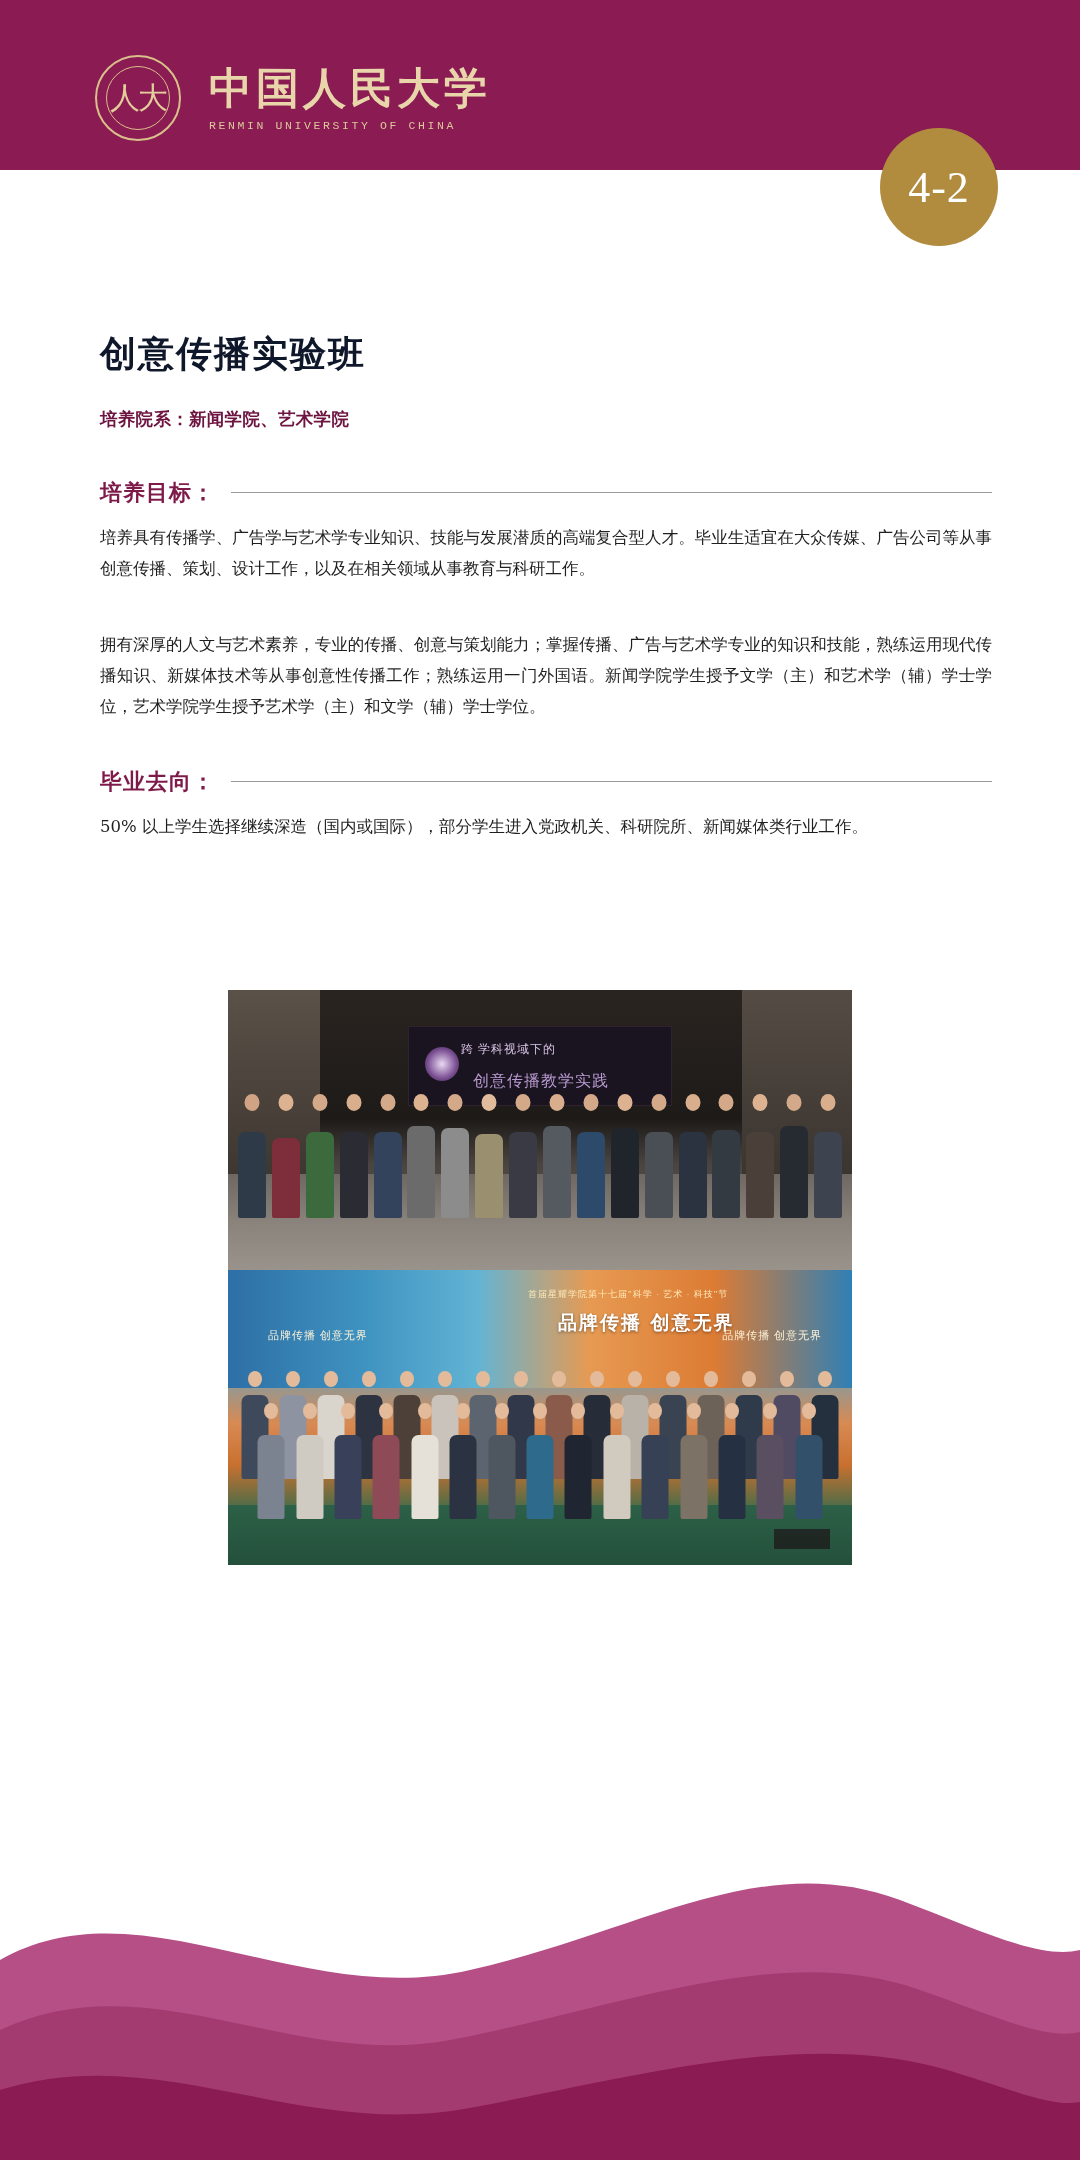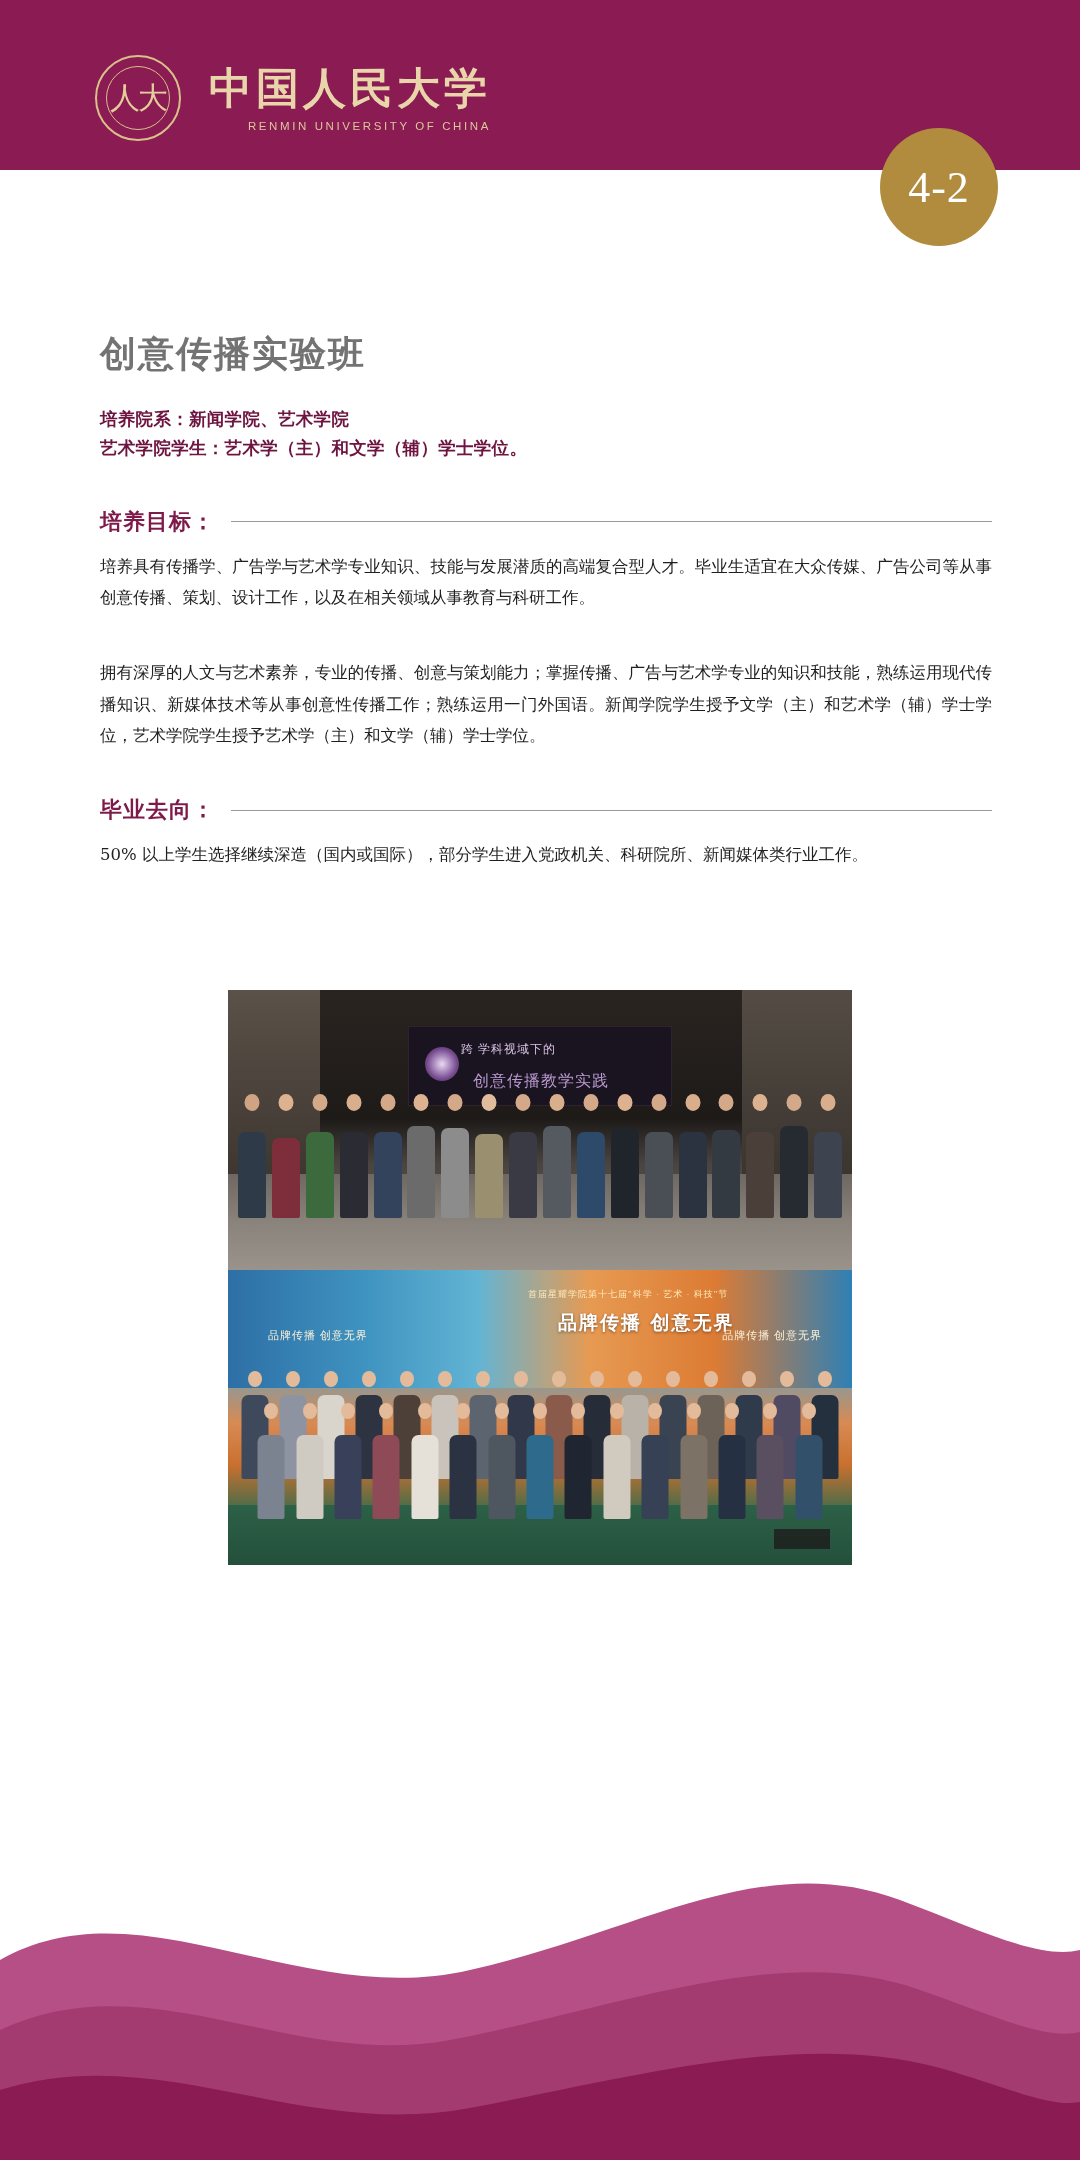--- a/index.html
+++ b/index.html
@@ -69,22 +69,21 @@
     letter-spacing: 4px;
     line-height: 1.15;
     font-family: Liberation Serif, serif;
     font-weight: 700;
   }
   .logo-en {
     color: #dcc69a;
     font-size: 11.5px;
     letter-spacing: 2.6px;
     margin-top: 6px;
-    font-family: Liberation Sans, sans-serif;
-    text-align: right;
+    font-family: Liberation Mono, monospace;
   }
 
   
   .badge {
     position: absolute;
     top: 128px;
     right: 82px;
     width: 118px;
     height: 118px;
     border-radius: 50%;
@@ -101,21 +100,21 @@
   
   .content {
     position: absolute;
     top: 330px;
     left: 100px;
     width: 892px;
   }
   .title {
     font-size: 36px;
     font-weight: 700;
-    color: #737373;
+    color: #0f172a;
     letter-spacing: 2px;
     font-family: Liberation Mono, monospace;
     margin: 0 0 26px 0;
   }
   .meta-line {
     font-size: 17.5px;
     color: #6d1540;
     font-weight: 700;
     line-height: 1.65;
     letter-spacing: 0.3px;
@@ -231,21 +230,20 @@
 </div>
 
 <div class="badge">4-2</div>
 
 <div class="content">
 
   <h1 class="title">创意传播实验班</h1>
 
   <div>
     <div class="meta-line">培养院系：新闻学院、艺术学院</div>
-    <div class="meta-line">艺术学院学生：艺术学（主）和文学（辅）学士学位。</div>
   </div>
 
   <div class="section">
     <div class="section-head">
       <div class="section-title">培养目标：</div>
       <div class="rule"></div>
     </div>
     <div class="section-body">培养具有传播学、广告学与艺术学专业知识、技能与发展潜质的高端复合型人才。毕业生适宜在大众传媒、广告公司等从事创意传播、策划、设计工作，以及在相关领域从事教育与科研工作。</div>
   </div>
 

